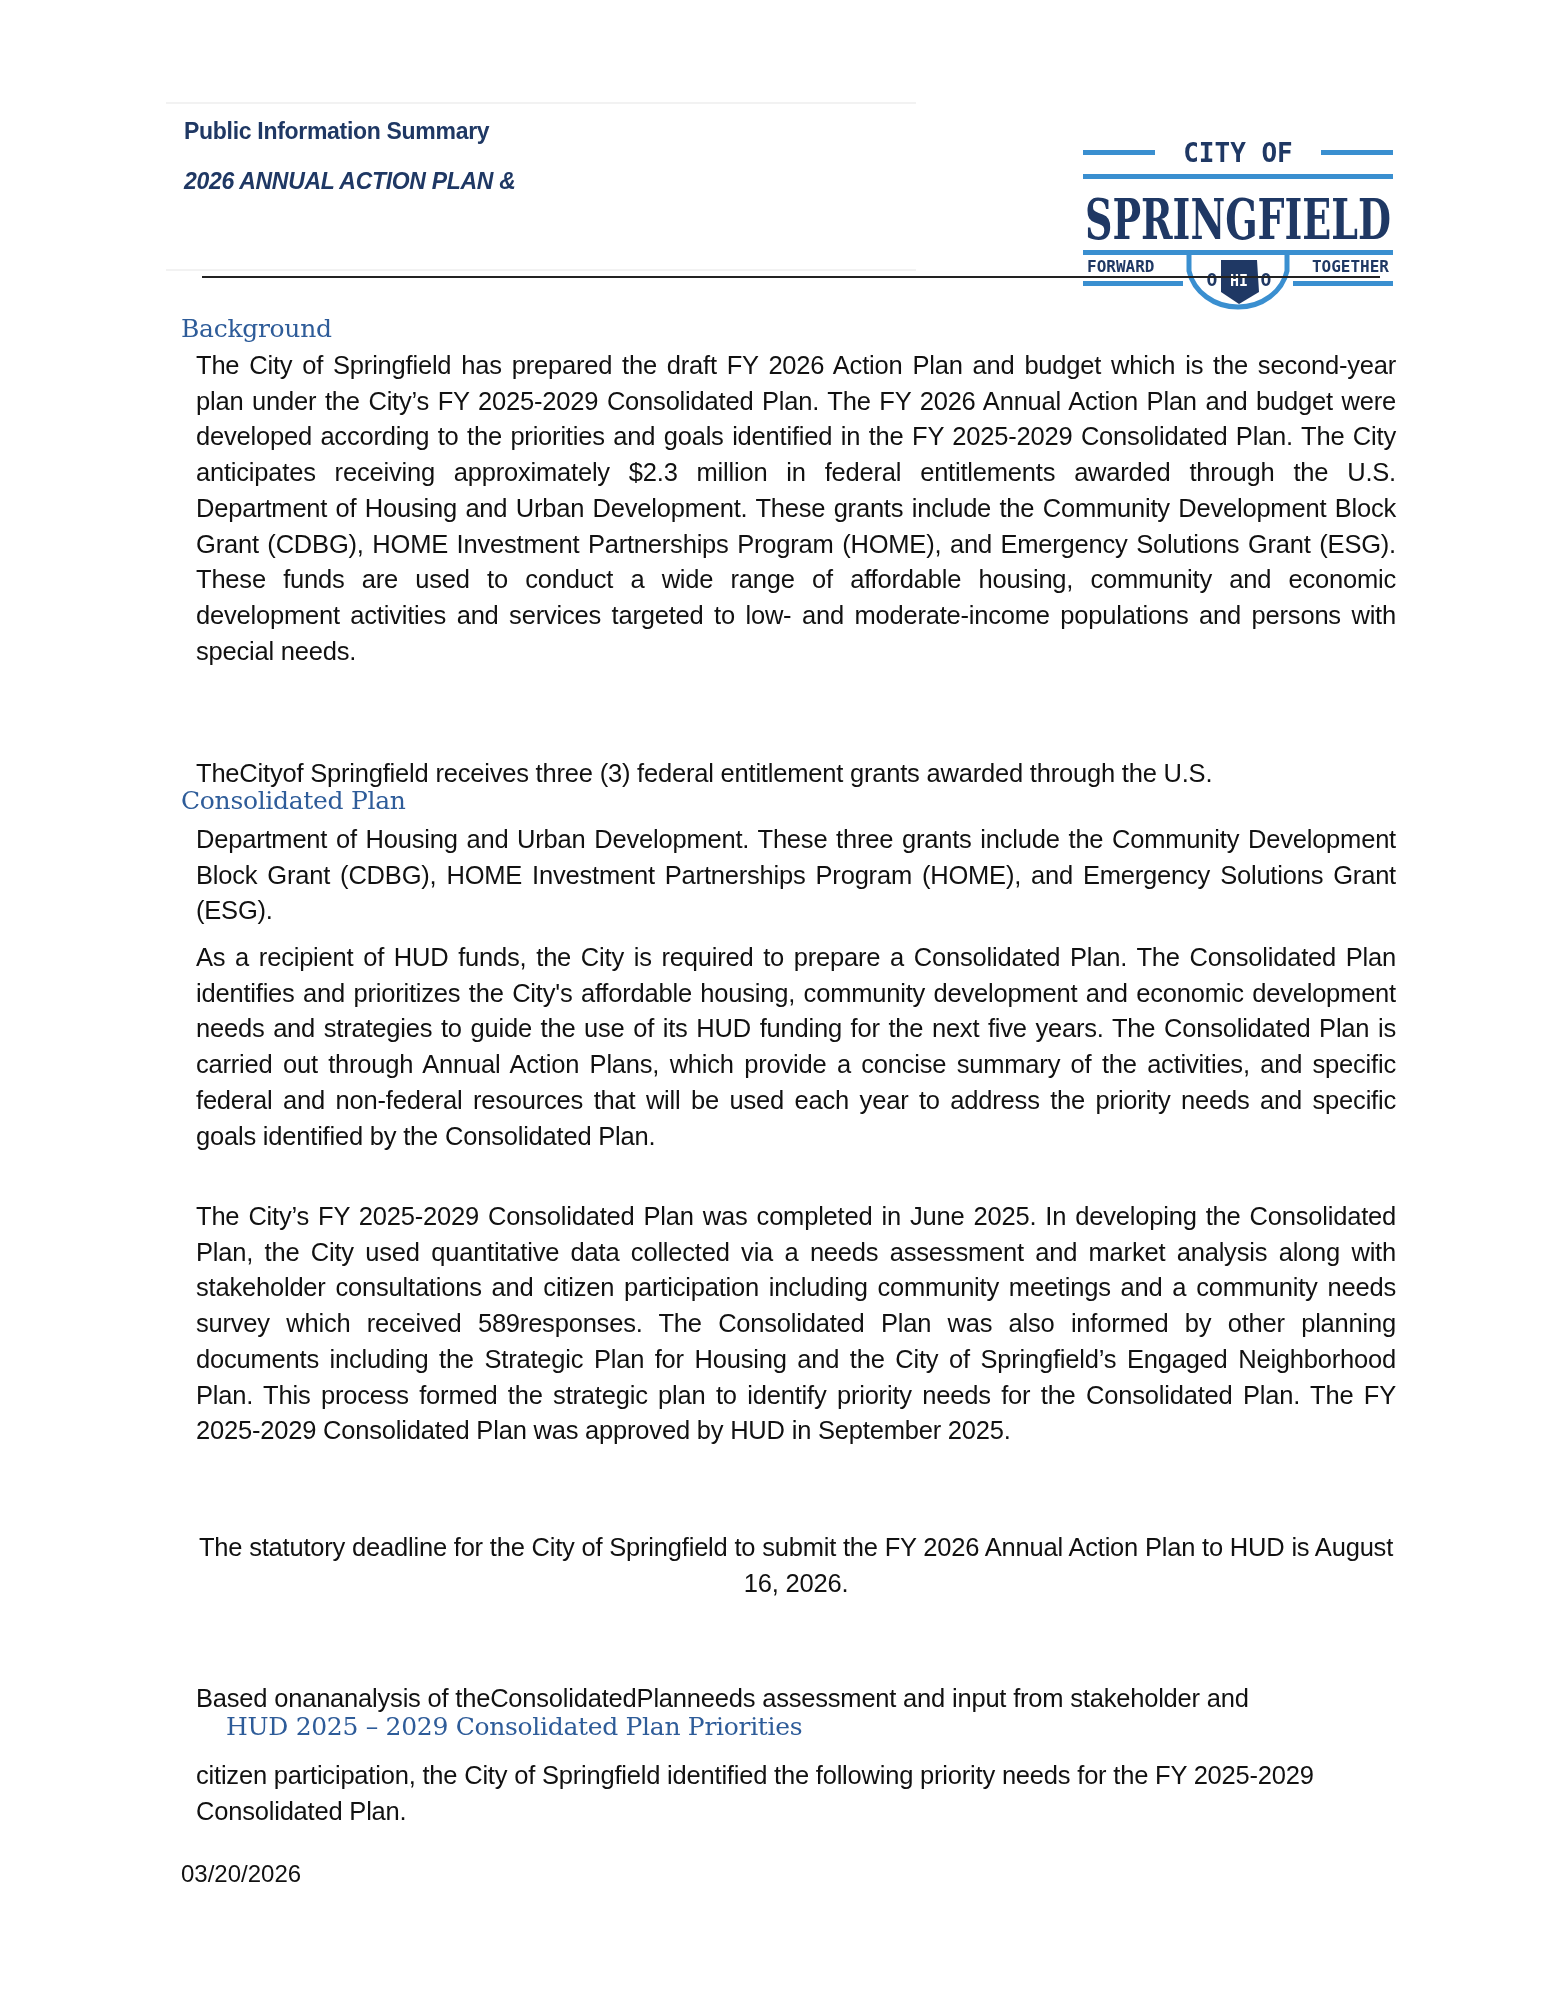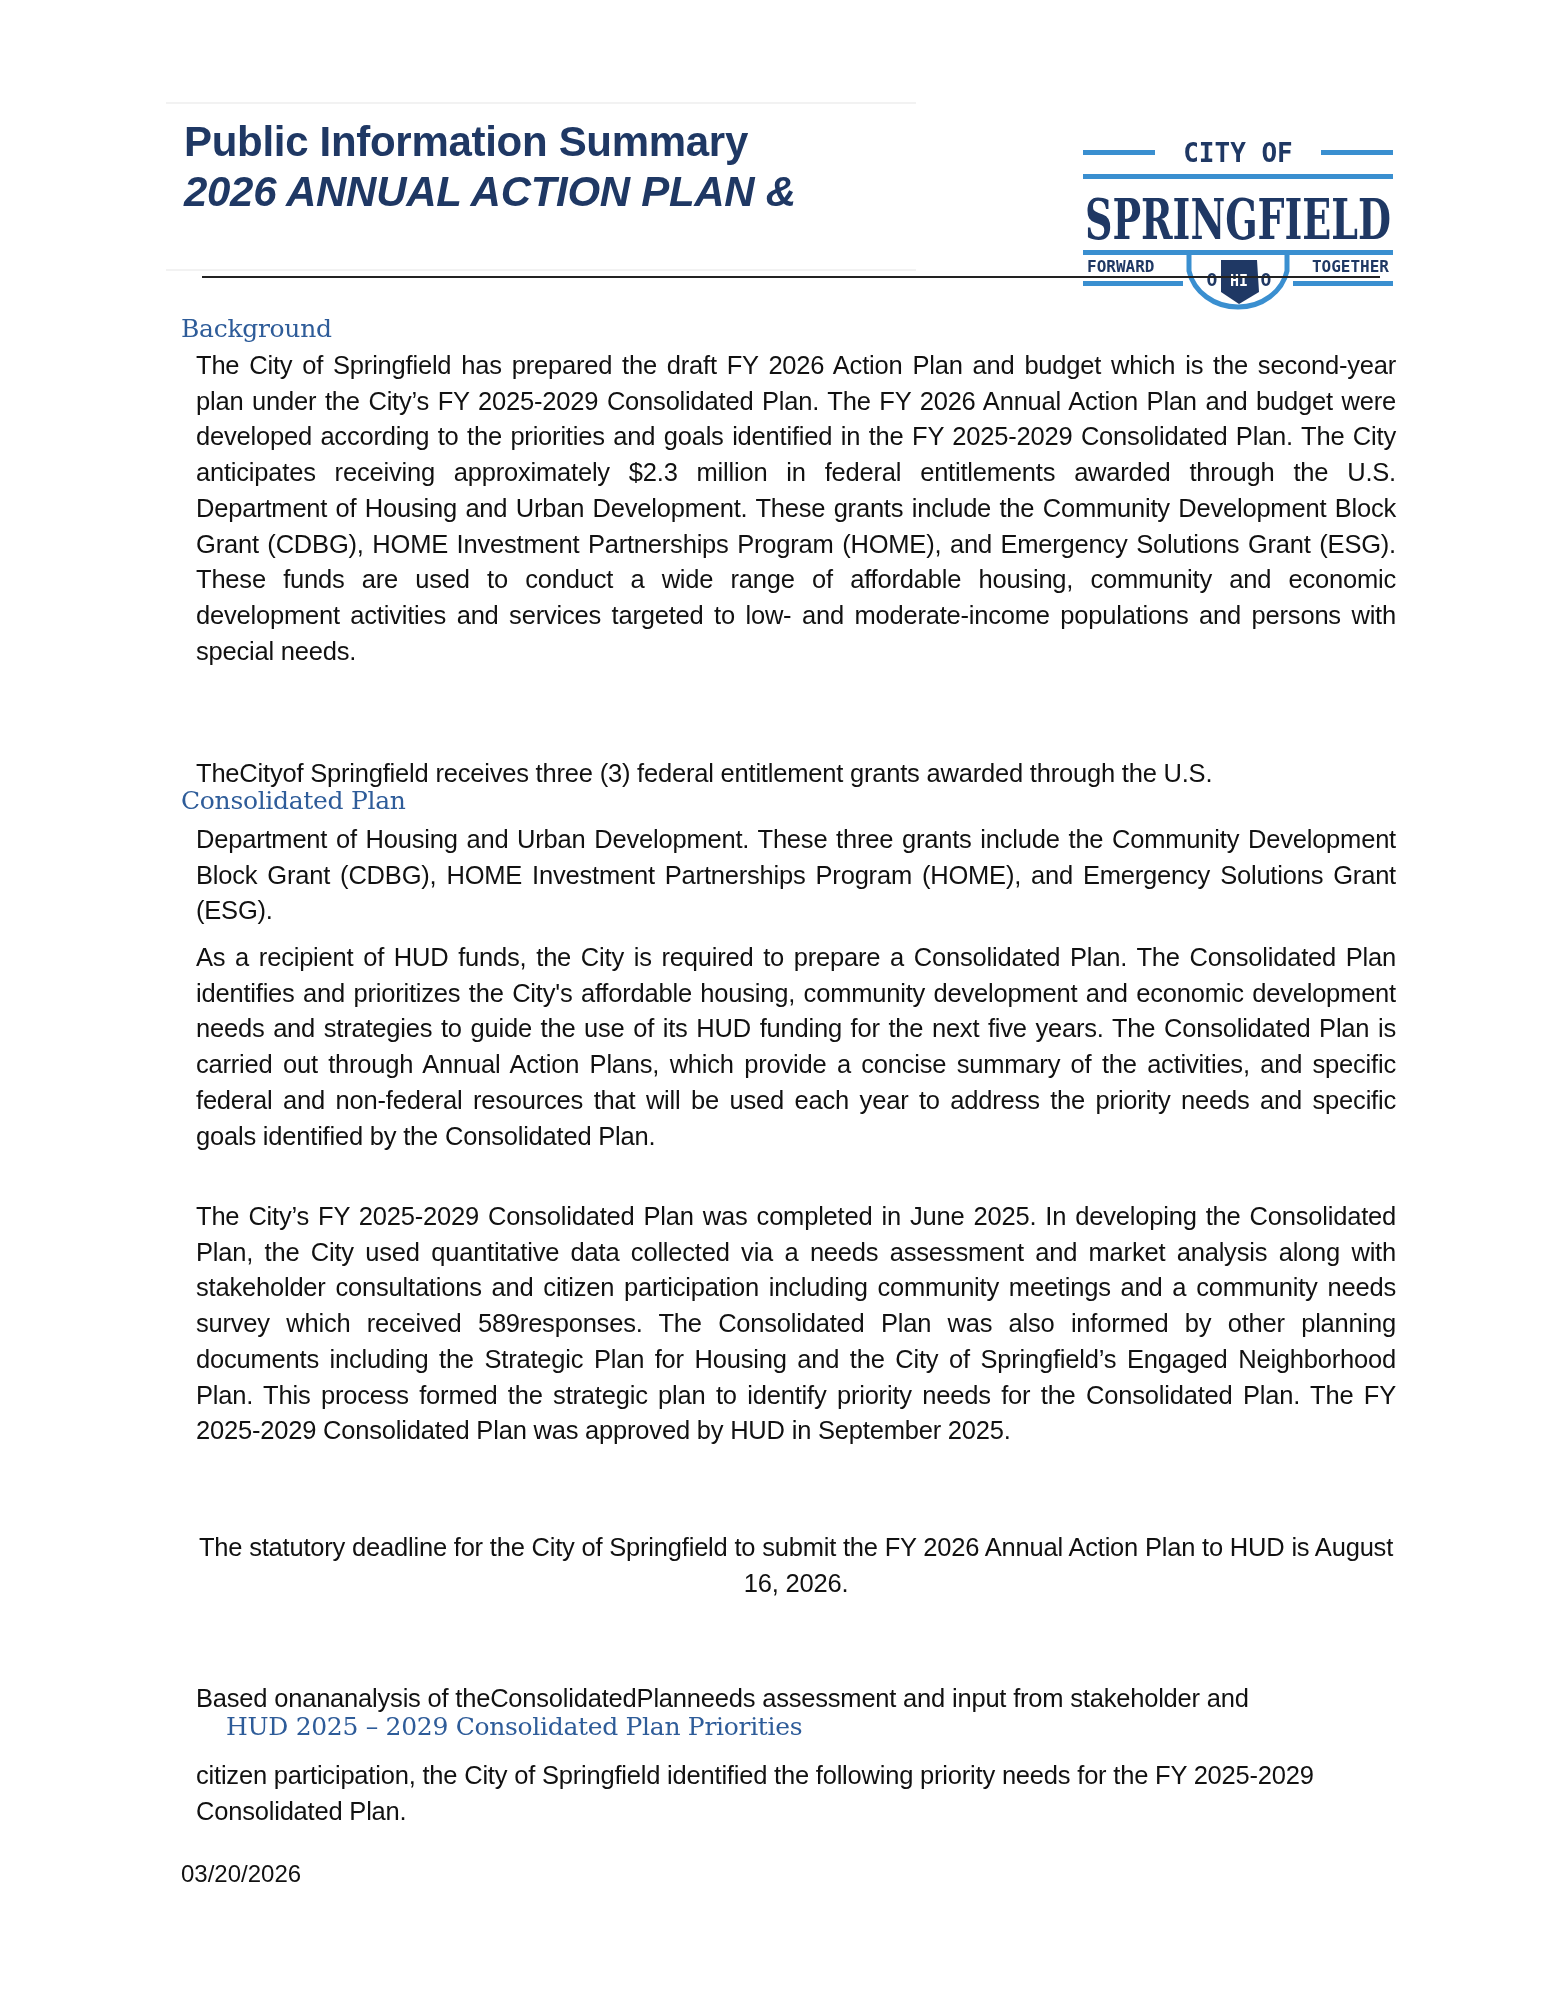--- a/index.html
+++ b/index.html
@@ -1,21 +1,21 @@
 <!DOCTYPE html>
 <html><head>
 <meta charset="utf-8">
 <style>
   html, body { margin: 0; padding: 0; background: #ffffff; }
   body { width: 1545px; height: 2000px; position: relative; overflow: hidden;
          font-family: "Liberation Sans", "DejaVu Sans", sans-serif; color: #111; }
   .title-block { position: absolute; left: 166px; top: 102px; width: 750px; height: 165px;
          border-top: 2px solid #f2f2f2; border-bottom: 2px solid #f2f2f2; }
   .title-line { position: absolute; left: 18px; font-family: "Liberation Sans", sans-serif;
-         font-weight: bold; color: #1f3864; font-size: 42px; letter-spacing: -0.3px; }
+         font-weight: bold; color: #1f3864; font-size: 23px; letter-spacing: -0.3px; }
   .tl1 { top: 14px; } .tl2 { top: 64px; font-style: italic; } .tl3 { top: 114px; }
   .rule { position: absolute; left: 202px; top: 276px; width: 1178px; height: 2px; background: #222; }
   .logo { position: absolute; left: 1079px; top: 88px; width: 318px; height: 180px; margin-top: 48px; }
   .heading { position: absolute; left: 181px; font-family: "DejaVu Serif", "Liberation Serif", serif;
          color: #2e5c99; font-size: 25px; letter-spacing: -0.3px; }
   .para { position: absolute; left: 196px; width: 1200px; font-size: 25.5px; line-height: 35.7px;
          text-align: justify; font-family: "Liberation Sans", sans-serif; letter-spacing: -0.2px; }
   .plain { text-align: left; }
   .date { position: absolute; left: 181px; top: 1860px; font-size: 24px; }
 </style>

